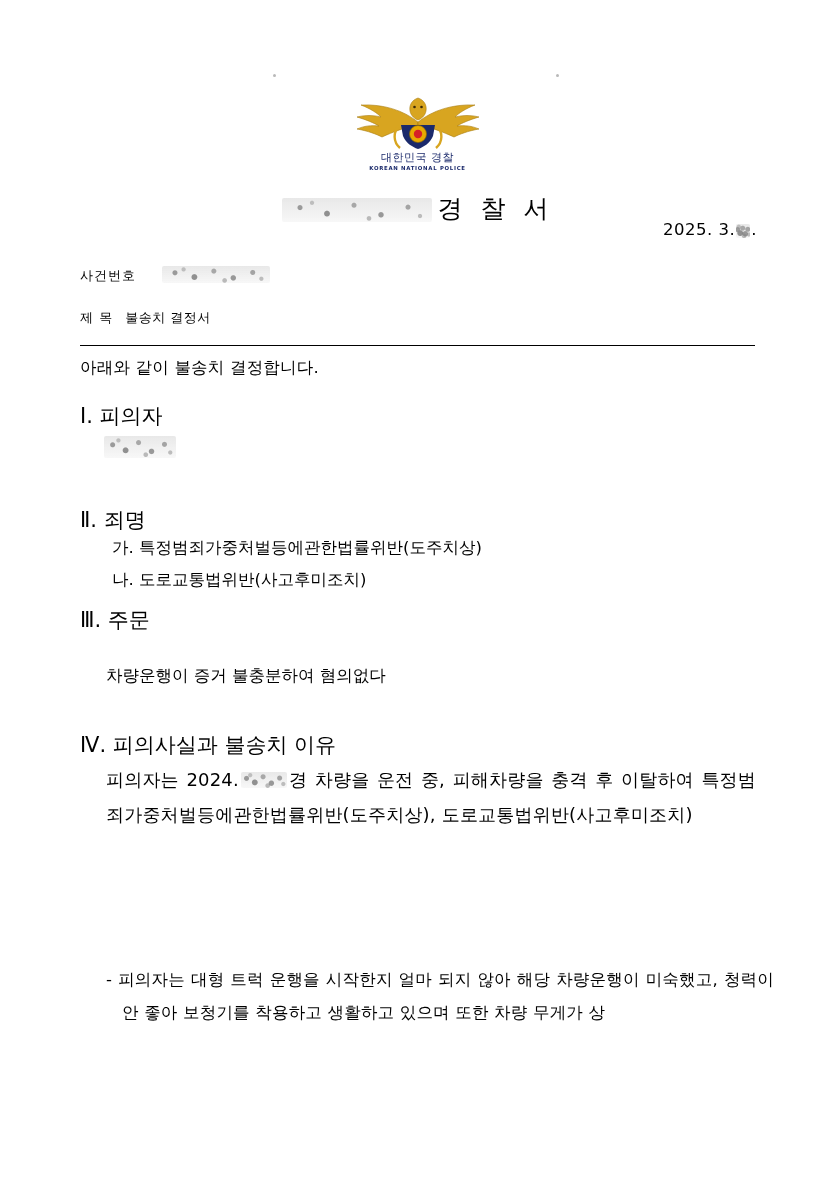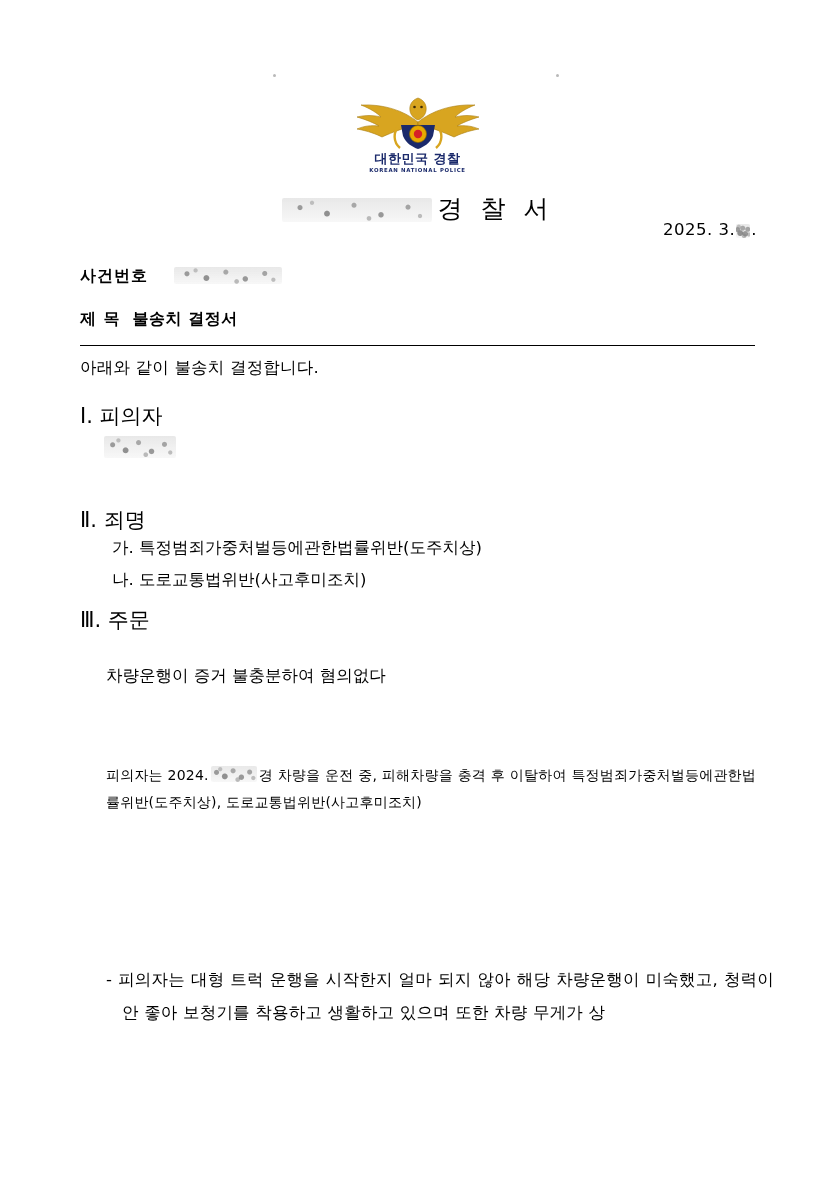--- a/index.html
+++ b/index.html
@@ -39,22 +39,22 @@
     text-align: center;
   }
   .emblem {
     display: inline-block;
     width: 150px;
     height: 86px;
     position: relative;
   }
   .emblem svg { display: block; }
   .emblem-text {
-    font-size: 13px;
-    font-weight: bold;
+    font-size: 11px;
+    font-weight: normal;
     color: #1b2a6b;
     letter-spacing: 0.5px;
     line-height: 1.05;
     margin-top: -2px;
   }
   .emblem-sub {
     font-size: 5.4px;
     font-weight: bold;
     color: #1b2a6b;
     letter-spacing: 0.7px;
@@ -106,23 +106,22 @@
   .date-redact {
     width: 14px;
     height: 14px;
     margin: 0 1px;
   }
 
   
   .field {
     position: absolute;
     left: 80px;
-    font-size: 16px;
-    white-space: nowrap;
-    font-weight: bold;
+    font-size: 13px;
+    white-space: nowrap;
   }
   .field .label { letter-spacing: 1px; }
   .field .value { margin-left: 24px; }
   .case-no { top: 266px; }
   .case-redact {
     width: 108px;
     height: 17px;
     margin-left: 26px;
     vertical-align: -3px;
   }
@@ -177,21 +176,21 @@
 
   .s3-head { top: 606px; }
   .s3-body { top: 665px; }
 
   .s4-head { top: 731px; }
 
   .para {
     position: absolute;
     left: 106px;
     width: 650px;
-    font-size: 14px;
+    font-size: 18px;
     line-height: 1.95;
     text-align: justify;
     text-justify: inter-character;
     letter-spacing: 0.2px;
   }
   .p1 { top: 762px; }
   .p1 .inline-redact {
     display: inline-block;
     width: 46px;
     height: 16px;
@@ -269,20 +268,21 @@
   <div class="sec-head s1-head">Ⅰ. 피의자</div>
   <span class="redacted s1-redact"></span>
 
   <div class="sec-head s2-head">Ⅱ. 죄명</div>
   <div class="sec-body s2-a">가. 특정범죄가중처벌등에관한법률위반(도주치상)</div>
   <div class="sec-body s2-b">나. 도로교통법위반(사고후미조치)</div>
 
   <div class="sec-head s3-head">Ⅲ. 주문</div>
   <div class="sec-body s3-body">차량운행이 증거 불충분하여 혐의없다</div>
 
+  <div class="sec-head s4-head">Ⅳ. 피의사실과 불송치 이유</div>
 
   <div class="para p1">
     <span>피의자는 2024.</span><span class="redacted inline-redact"></span><span>경 차량을 운전 중, 피해차량을 충격 후 이탈하여 특정범죄가중처벌등에관한법률위반(도주치상), 도로교통법위반(사고후미조치)</span>
   </div>
 
   <div class="bullet b2">- 피의자는 대형 트럭 운행을 시작한지 얼마 되지 않아 해당 차량운행이 미숙했고, 청력이 안 좋아 보청기를 착용하고 생활하고 있으며 또한 차량 무게가 상</div>
 
 </div>
 
 </body></html>

